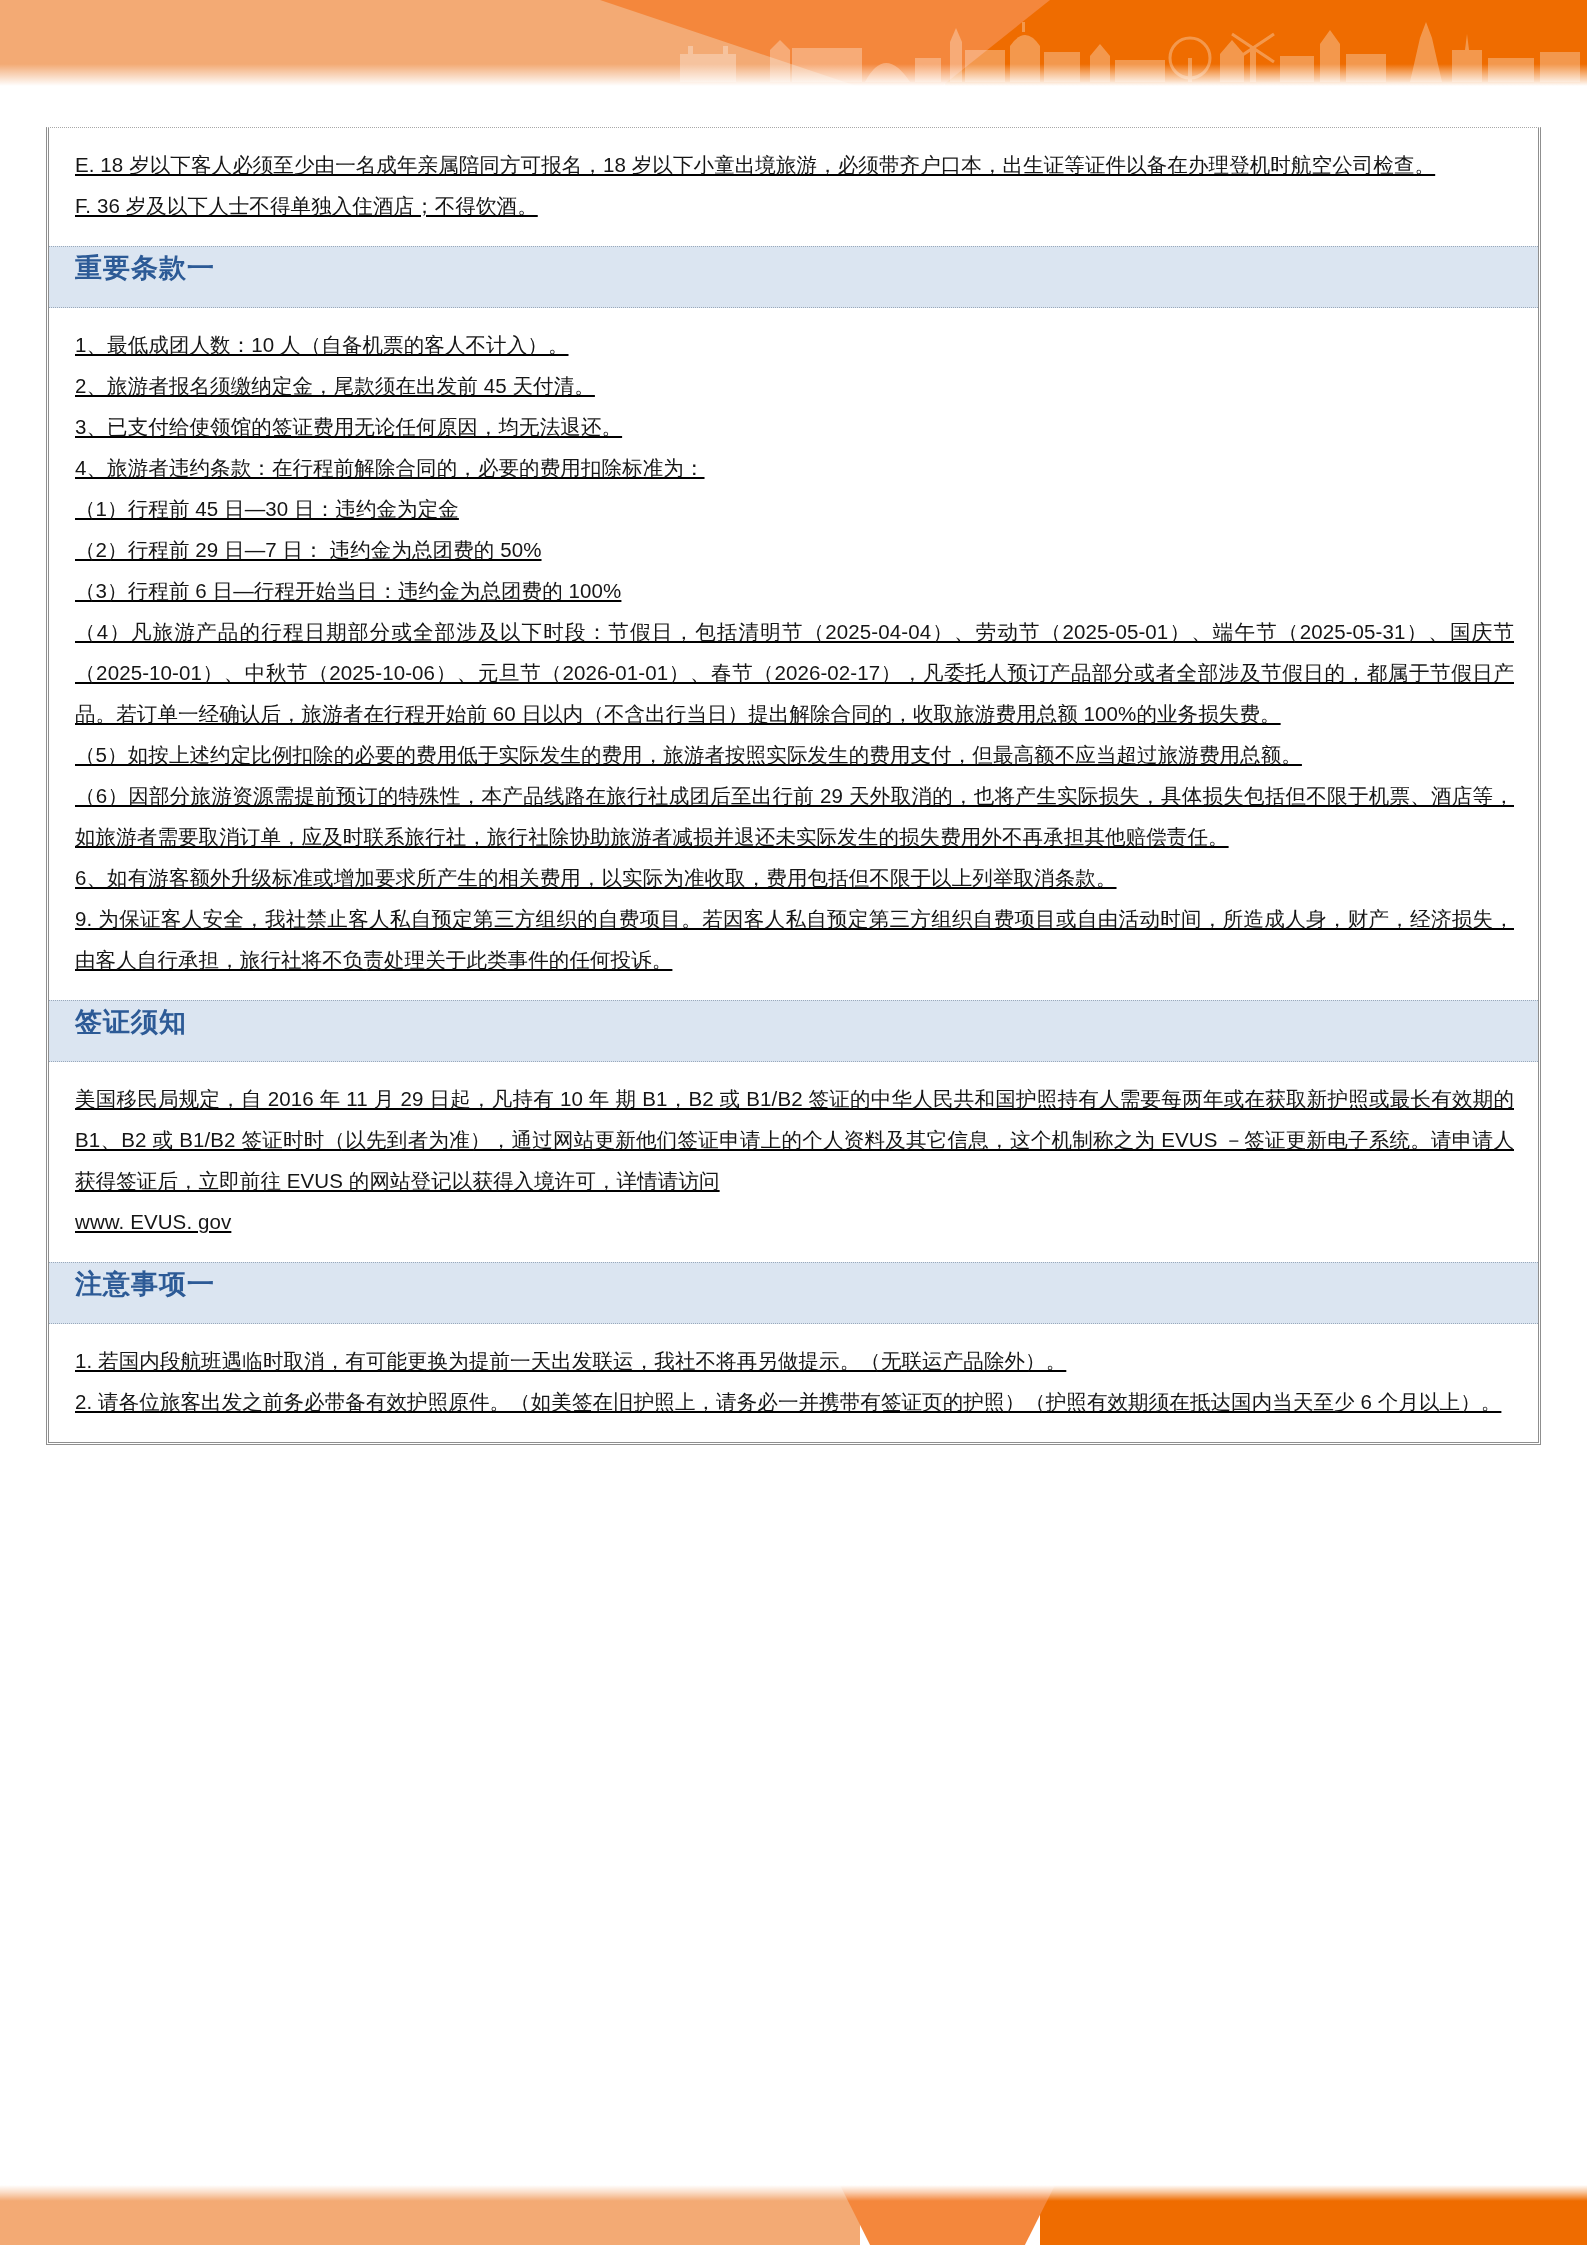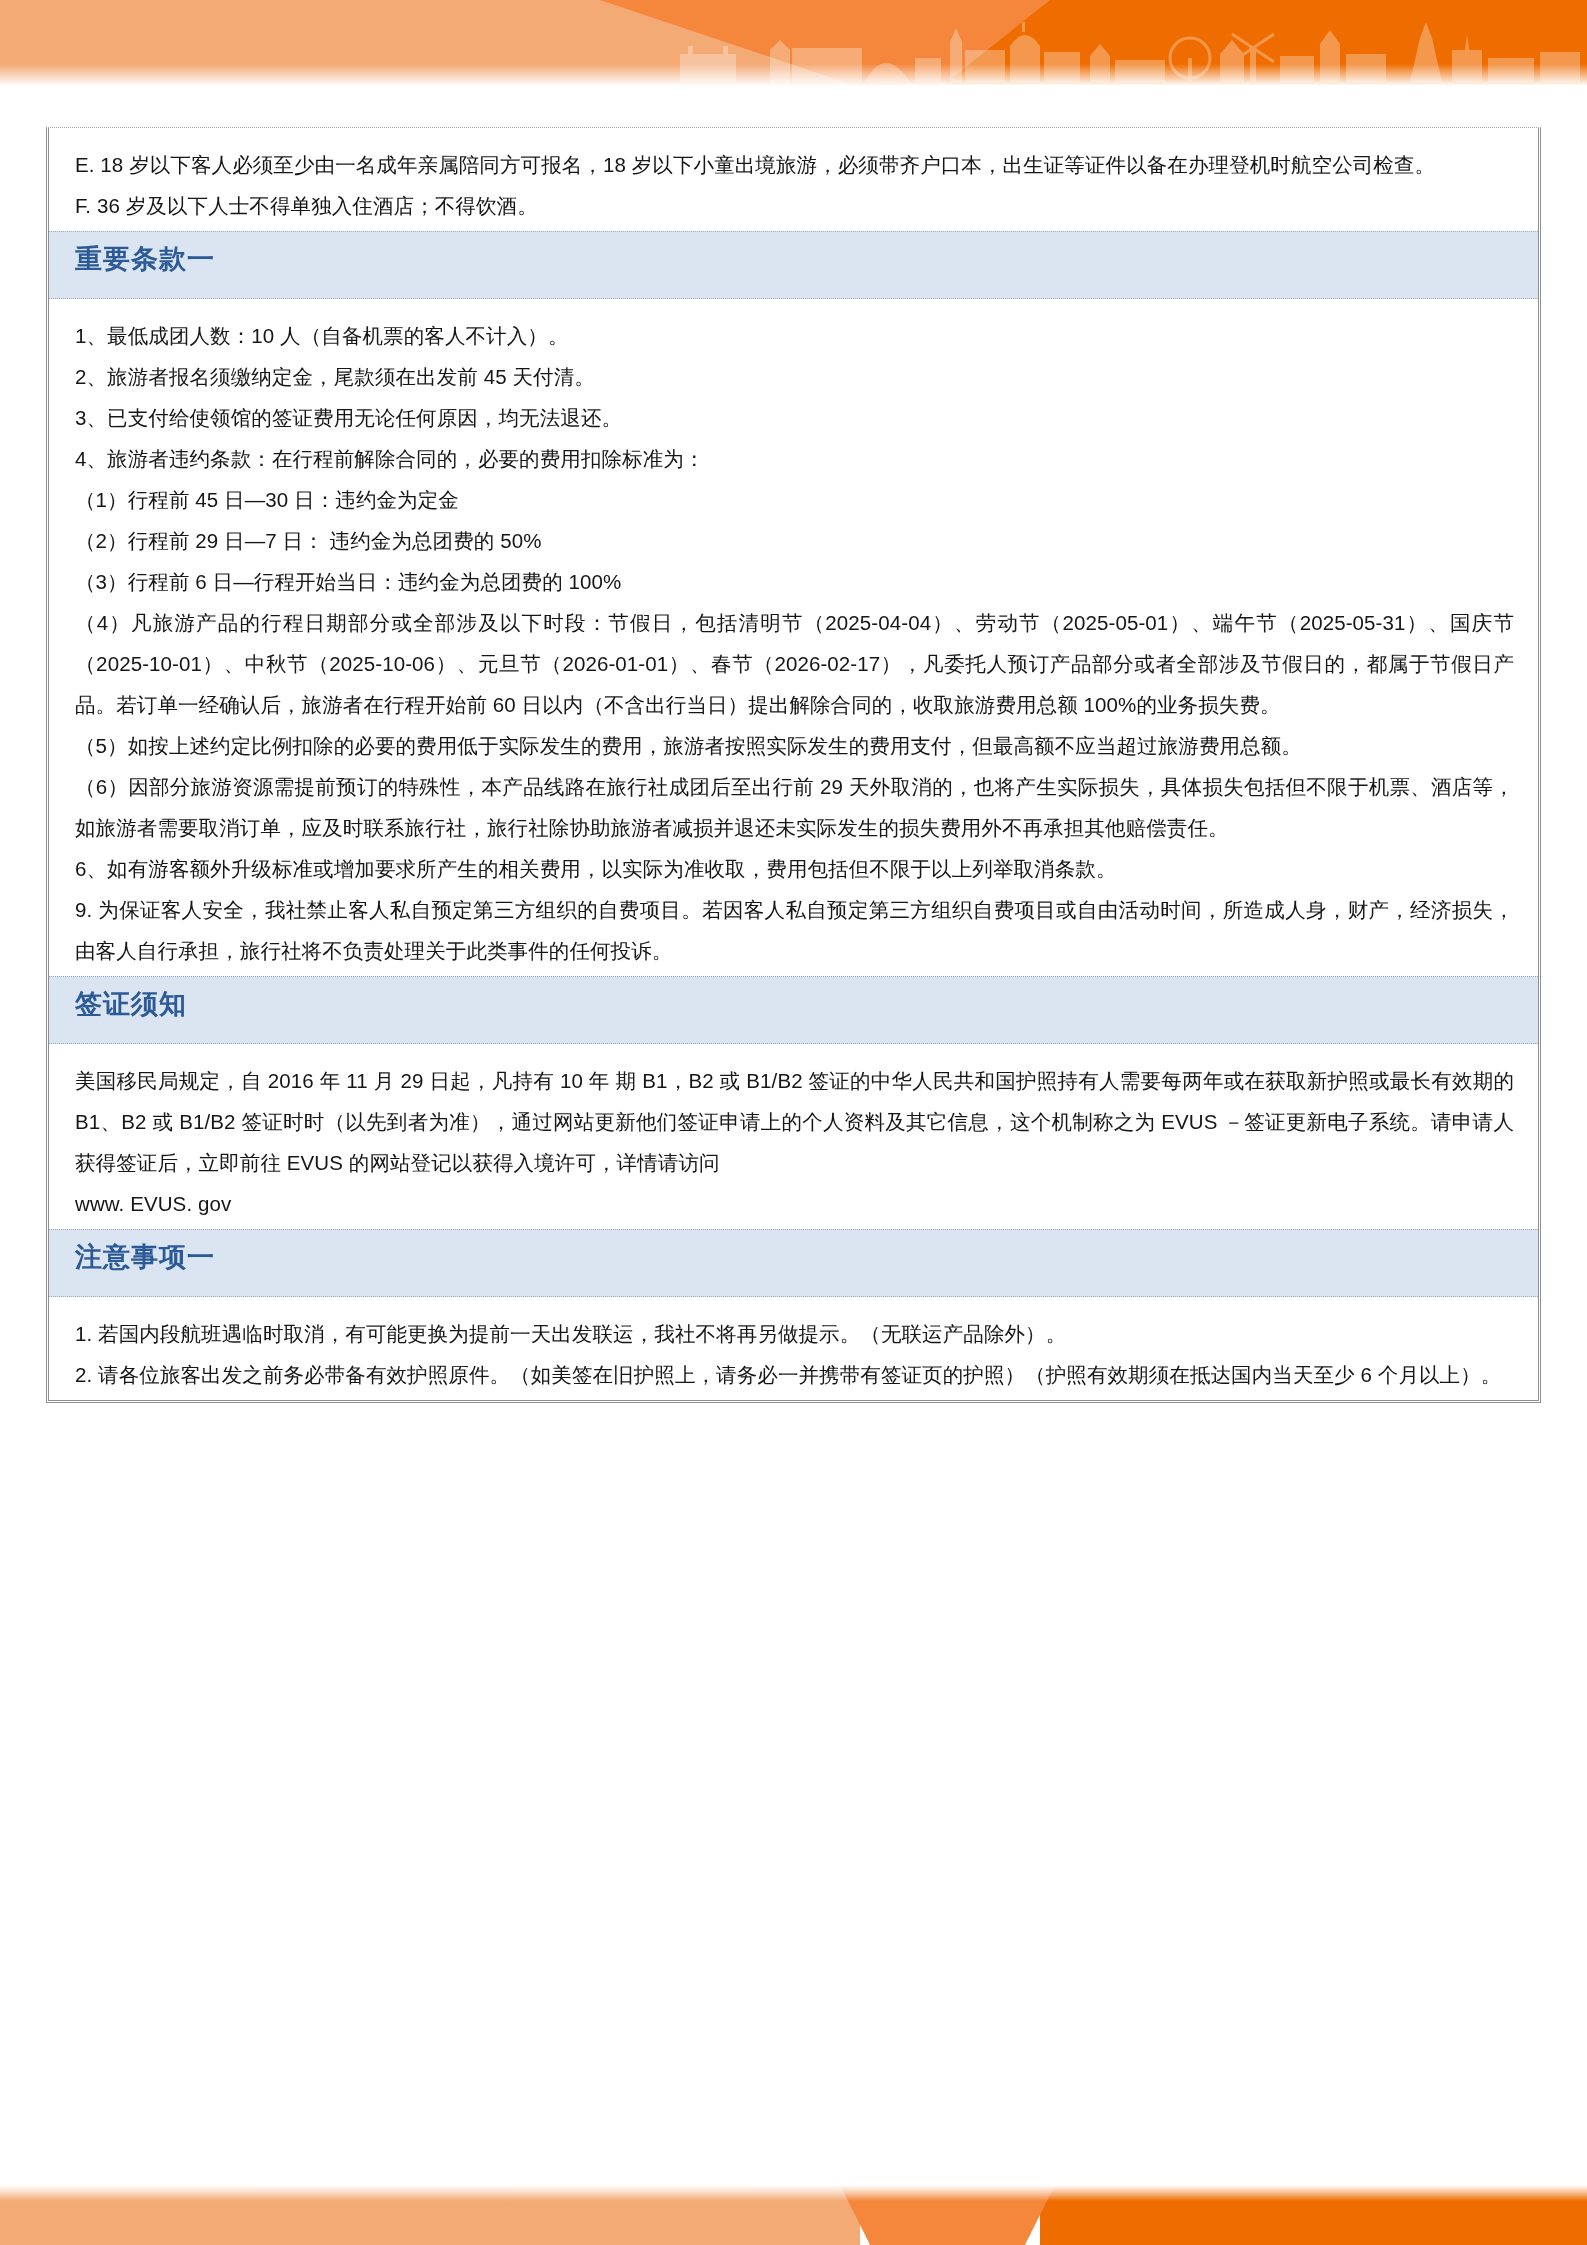--- a/index.html
+++ b/index.html
@@ -102,39 +102,40 @@
     border-right: 3px double #8f8f8f;
     border-top: 1px dotted #a8a8a8;
     border-bottom: 3px double #8f8f8f;
   }
   #doc-inner {
     padding: 0;
   }
 
   
   .block {
-    padding: 16px 24px 5px 26px;
+    padding: 16px 24px 20px 26px;
+    text-decoration: underline;
   }
 
   p.line {
     font-size: 20.5px;
     line-height: 41px;
     color: #161616;
     text-align: justify;
     text-justify: inter-ideograph;
     letter-spacing: 0.1px;
     font-family: "Liberation Sans", "DejaVu Sans", sans-serif;
   }
 
   
   .section-band {
     background: #dbe5f1;
     border-top: 1px dotted #9aa9bb;
     border-bottom: 1px dotted #9aa9bb;
-    padding: 10px 26px 22px 26px;
+    padding: 4px 26px 22px 26px;
   }
   .section-band h2 {
     font-size: 27px;
     font-weight: bold;
     color: #2c5a96;
     letter-spacing: 1px;
     line-height: 34px;
   }
 </style>
 </head>

